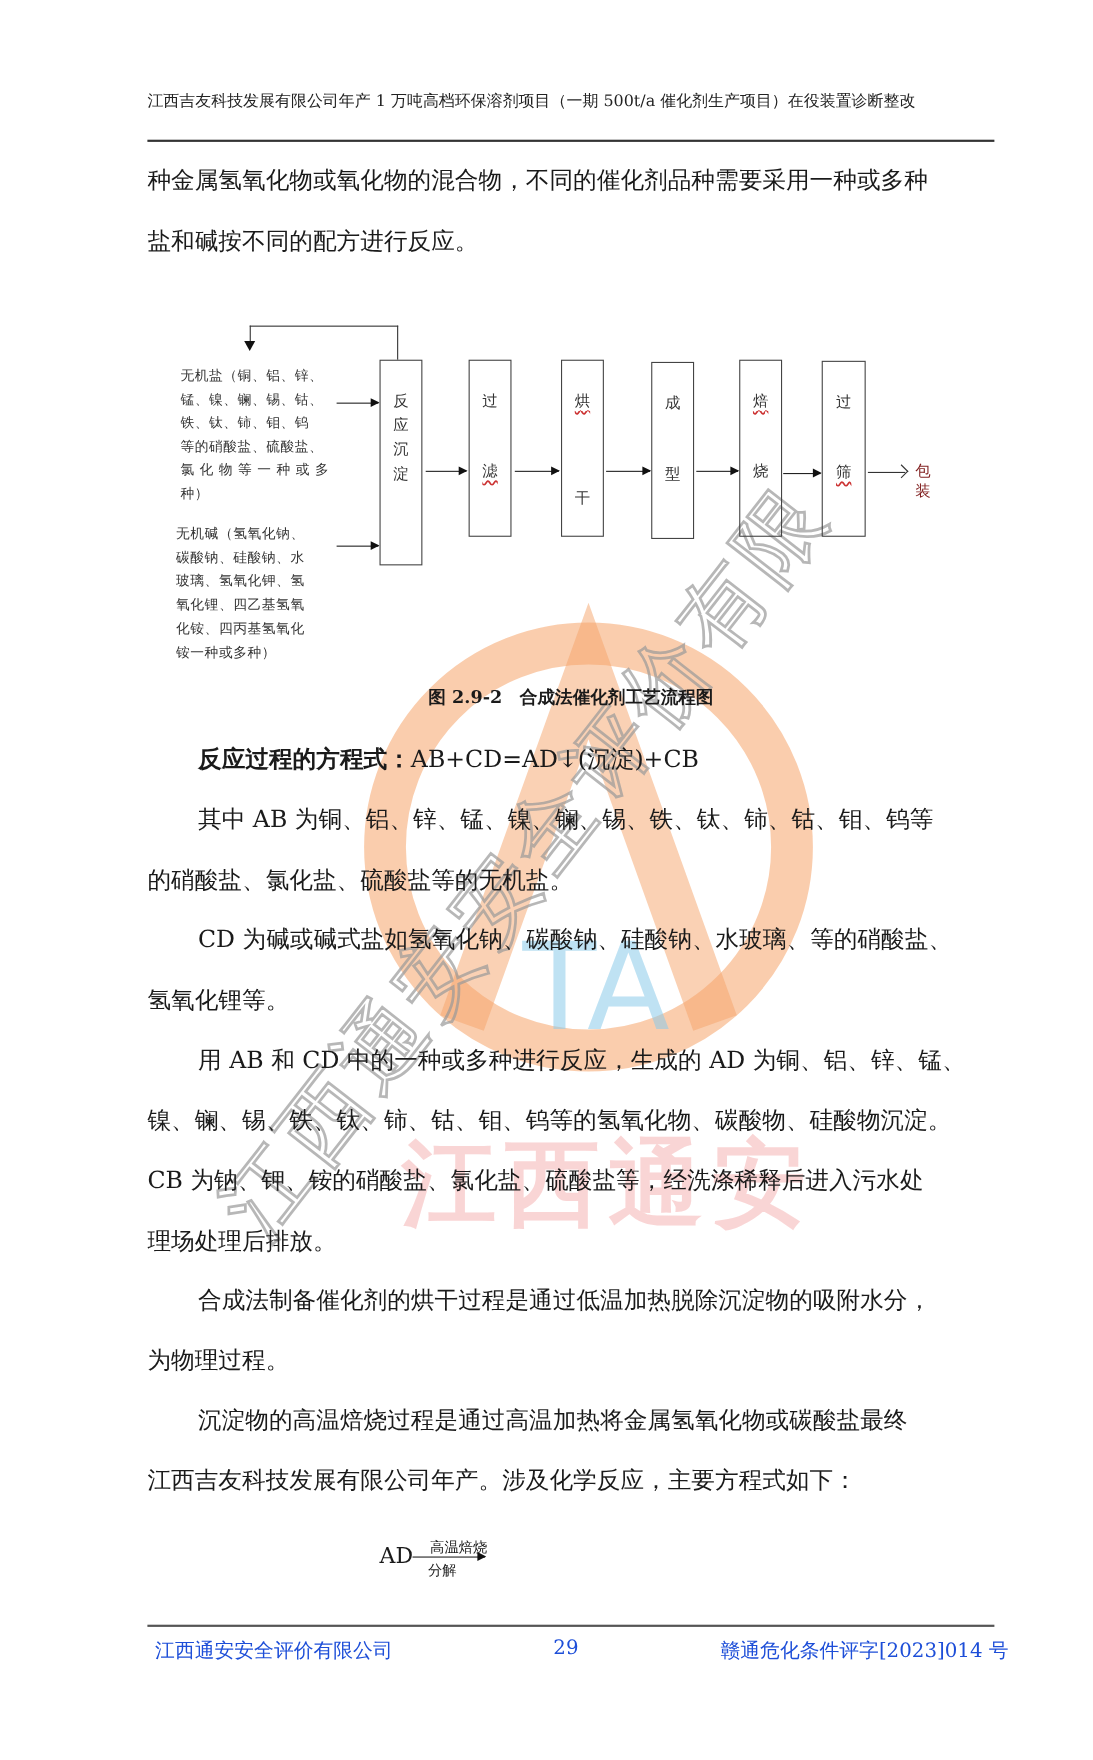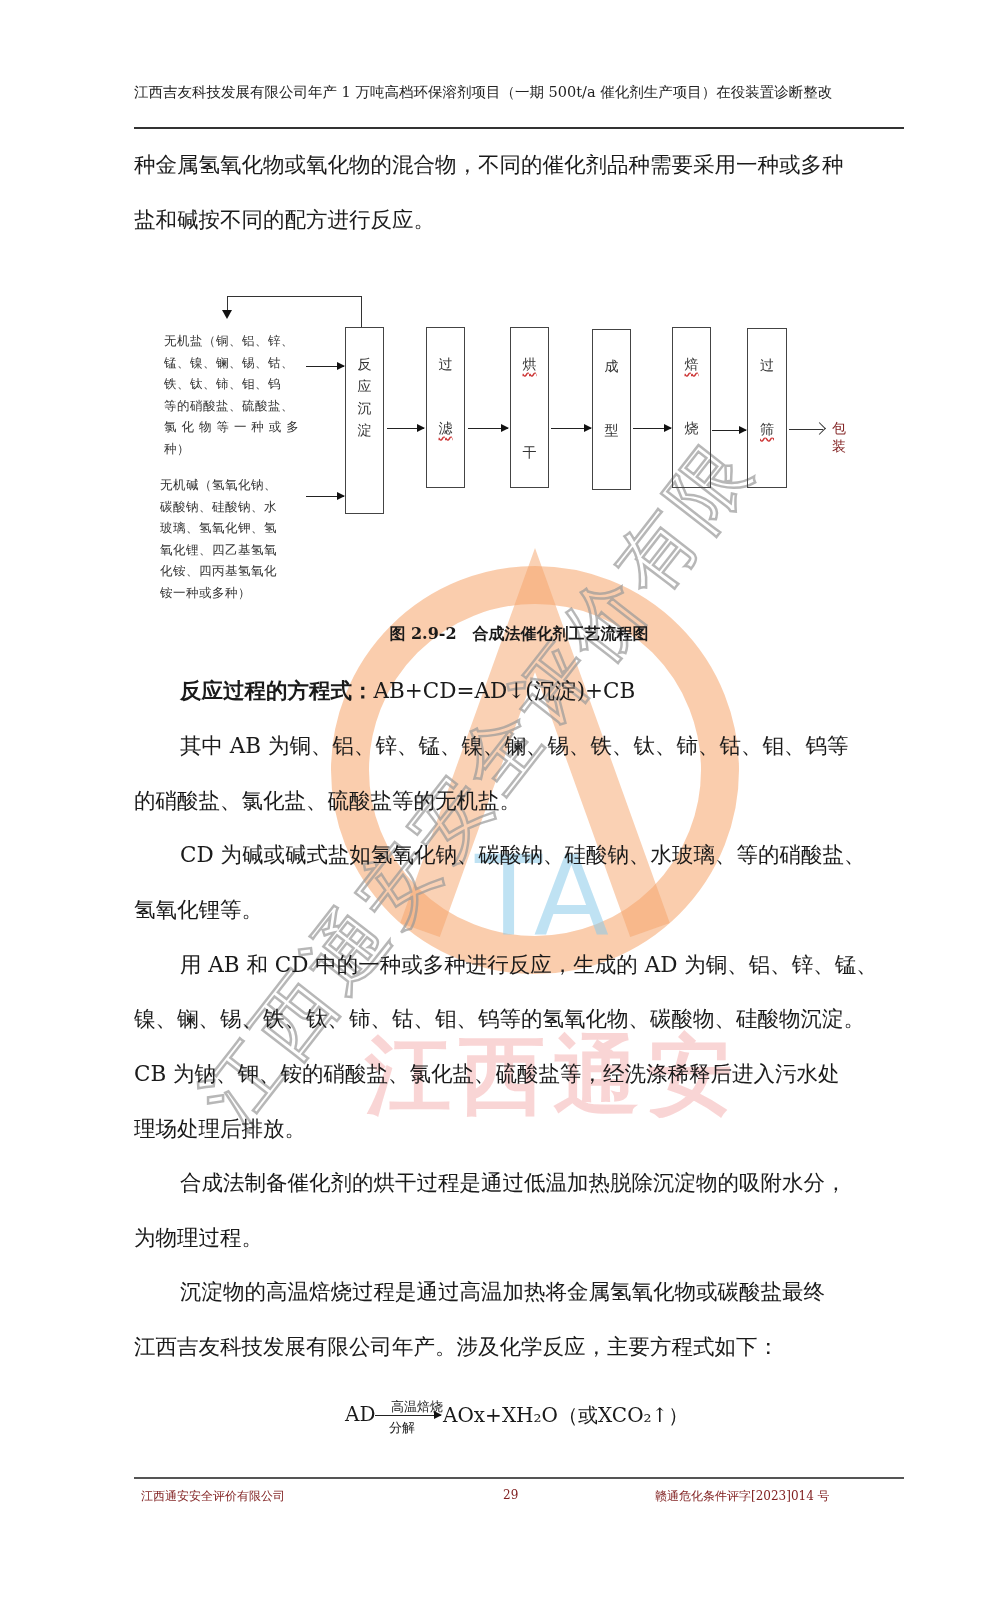--- a/index.html
+++ b/index.html
@@ -12,21 +12,21 @@
   .indent { padding-left:46px; }
   .bold { font-weight:bold; font-family: "DejaVu Sans", "Liberation Sans", sans-serif; }
   .side-text { font-size:12.5px; line-height:21.5px; color:#333; width:140px; letter-spacing:0.5px; }
   .box { border:1.3px solid #444; background:transparent; box-sizing:border-box; }
   .box-char { position:absolute; left:0; width:100%; text-align:center; font-size:14px; color:#333; }
   .uline { text-decoration: underline wavy #c33; text-underline-offset:3px; }
   .arrow { position:absolute; height:0; border-top:1.3px solid #222; }
   .arrow::after { content:""; position:absolute; right:-1px; top:-5px; border-left:8px solid #111; border-top:4.5px solid transparent; border-bottom:4.5px solid transparent; }
   .caption { left:134px; width:770px; top:624px; text-align:center; font-size:16px; font-weight:bold; }
   .footer-rule { left:134px; width:770px; top:1477px; border-top:2px solid #555; }
-  .footer { top:1488px; font-size:12px; color:#7f1d1d;text-align:right; }
+  .footer { top:1488px; font-size:18px; color:#1d4ed8;text-align:right; }
   .watermark { pointer-events:none; }
 </style>
 </head>
 <body>
 
 <div class="abs watermark" style="left:0;top:0;width:876px;height:1600px;">
   <svg width="994" height="1600" style="position:absolute;left:0;top:0;">
     <circle cx="535" cy="770" r="185" fill="none" stroke="#f6a46a" stroke-width="38" opacity="0.55"></circle>
     <path d="M420 930 L535 610 L650 930" fill="none" stroke="#f6a46a" stroke-width="42" opacity="0.5"></path>
     <text x="475" y="935" font-size="110" font-family="DejaVu Sans, sans-serif" fill="#8ccbea" opacity="0.55">TA</text>
@@ -134,19 +134,18 @@
 <div class="abs para" style="top:1210px;">为物理过程。</div>
 
 <div class="abs para indent" style="top:1264px;">沉淀物的高温焙烧过程是通过高温加热将金属氢氧化物或碳酸盐最终</div>
 <div class="abs para" style="top:1319px;">江西吉友科技发展有限公司年产。涉及化学反应，主要方程式如下：</div>
 
 <div class="abs" style="left:345px;top:1382px;width:360px;height:60px;">
   <span class="abs" style="left:0;top:20px;font-size:20px;">AD</span>
   <span class="abs" style="left:30px;top:16px;font-size:13px;font-family:Liberation Serif, serif;margin-left:16px;">高温焙烧</span>
   <div class="arrow" style="left:30px;top:33px;width:66px;"></div>
   <span class="abs" style="left:44px;top:37px;font-size:13px;font-family:'DejaVu Sans',sans-serif;">分解</span>
-  <span class="abs" style="left:98px;top:20px;font-size:20px;white-space:nowrap;">AOx+XH₂O（或XCO₂↑）</span>
 </div>
 
 <div class="abs footer-rule"></div>
 <div class="abs footer" style="left:141px;">江西通安安全评价有限公司</div>
 <div class="abs footer" style="left:503px;">29</div>
 <div class="abs footer" style="left:655px;">赣通危化条件评字[2023]014 号</div>
 
 </body></html>

